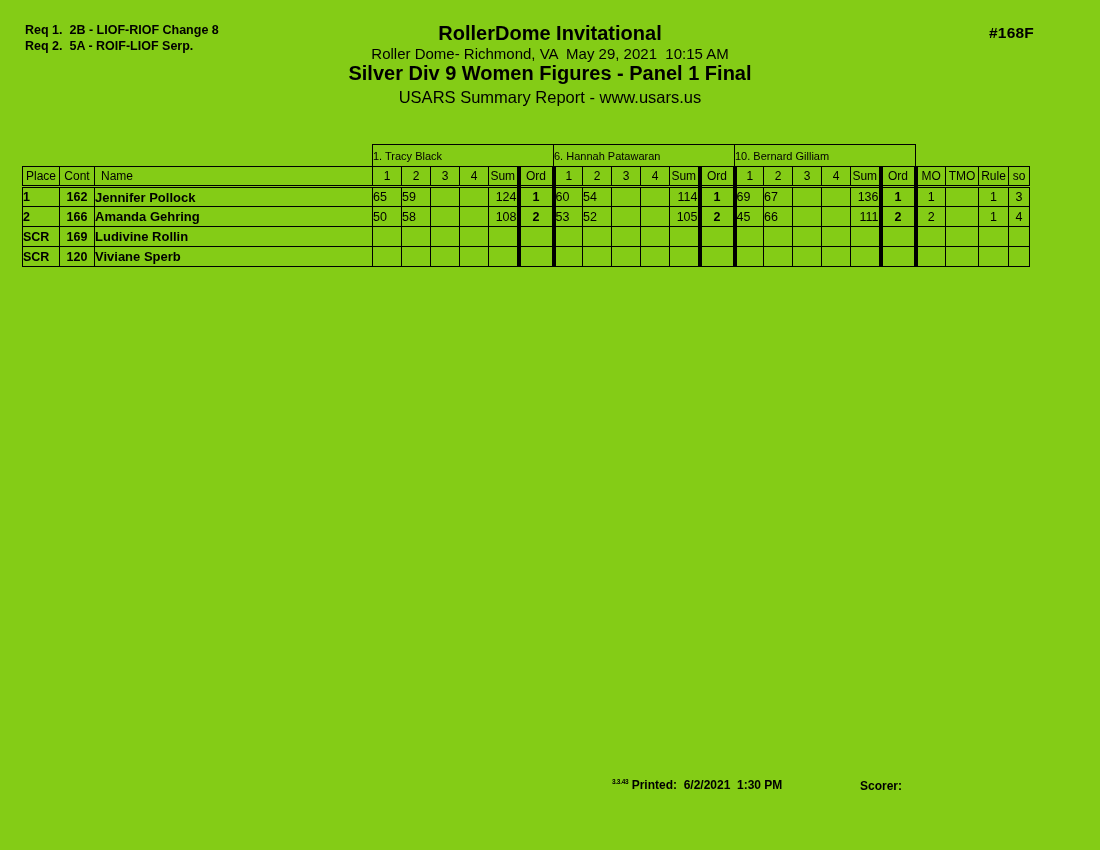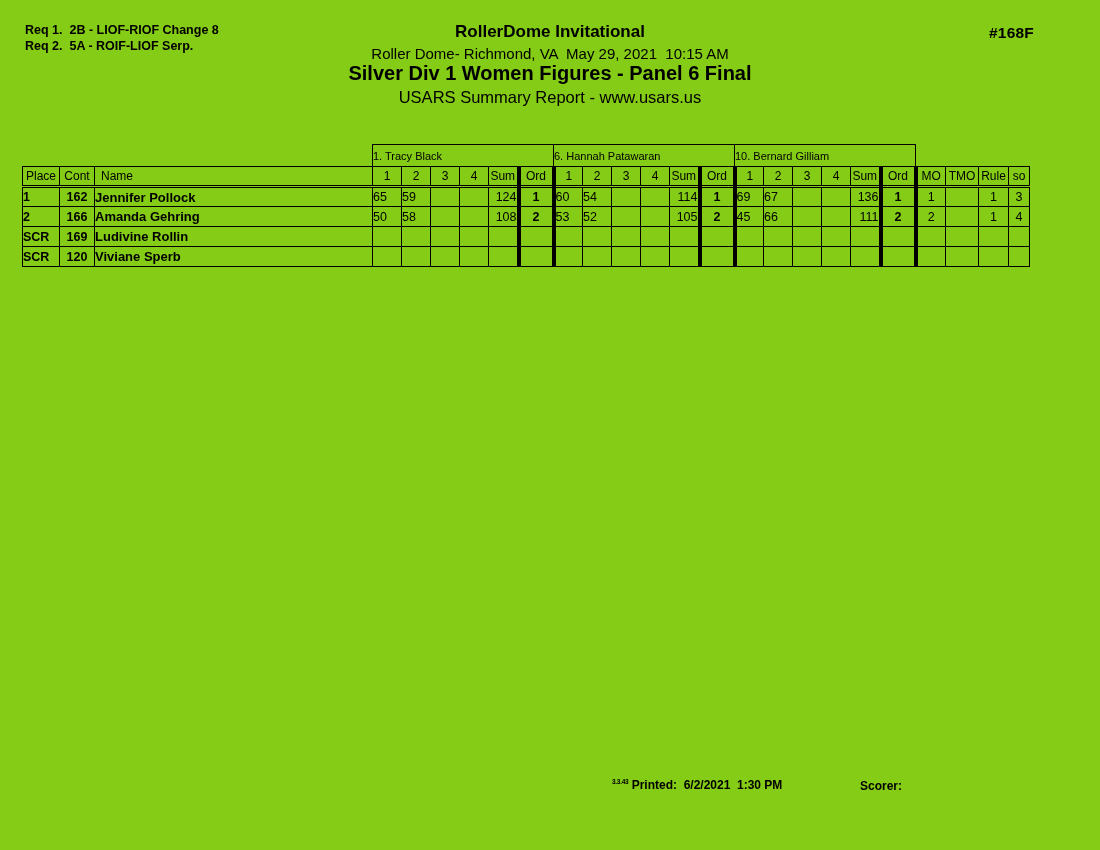--- a/index.html
+++ b/index.html
@@ -6,21 +6,21 @@
   .page {
     position:relative; width:1100px; height:850px; background:#84cc16;
     font-family:"Liberation Sans", sans-serif; color:#000; overflow:hidden;
   }
   .pre { white-space:pre-wrap; }
 
   
   .req-block { position:absolute; left:25px; top:23px; font-size:12.5px; font-weight:bold; line-height:15.5px; }
   .event-num { position:absolute; top:24px; right:66px; font-size:15.5px; font-weight:bold; letter-spacing:0.2px; }
   .chead { position:absolute; left:0; width:100%; text-align:center; }
-  .t1 { top:22px;  font-size:17px;   font-weight:bold; }
+  .t1 { top:22px;  font-size:20px;   font-weight:bold; }
   .t2 { top:45px;  font-size:15px; }
   .t3 { top:62px;  font-size:20px;   font-weight:bold; }
   .t4 { top:88px;  font-size:16.5px; }
 
   
   table.results {
     position:absolute; left:22px; top:144px;
     border-collapse:collapse; table-layout:fixed; empty-cells:show;
   }
   table.results td { padding:0; overflow:hidden; white-space:nowrap; vertical-align:middle; }
@@ -59,21 +59,21 @@
 
   <div class="req-block">
     <div class="pre">Req 1.  2B - LIOF-RIOF Change 8</div>
     <div class="pre">Req 2.  5A - ROIF-LIOF Serp.</div>
   </div>
 
   <div class="event-num">#168F</div>
 
   <div class="chead t1 pre">RollerDome Invitational</div>
   <div class="chead t2 pre">Roller Dome- Richmond, VA  May 29, 2021  10:15 AM</div>
-  <div class="chead t3 pre">Silver Div 1 Women Figures - Panel 6 Final</div>
+  <div class="chead t3 pre">Silver Div 9 Women Figures - Panel 1 Final</div>
   <div class="chead t4 pre">USARS Summary Report - www.usars.us</div>
 
   <table class="results">
     <colgroup>
       <col style="width:37px">
         <col style="width:35px">
         <col style="width:278px">
       <col style="width:29px">
         <col style="width:29px">
         <col style="width:29px">

